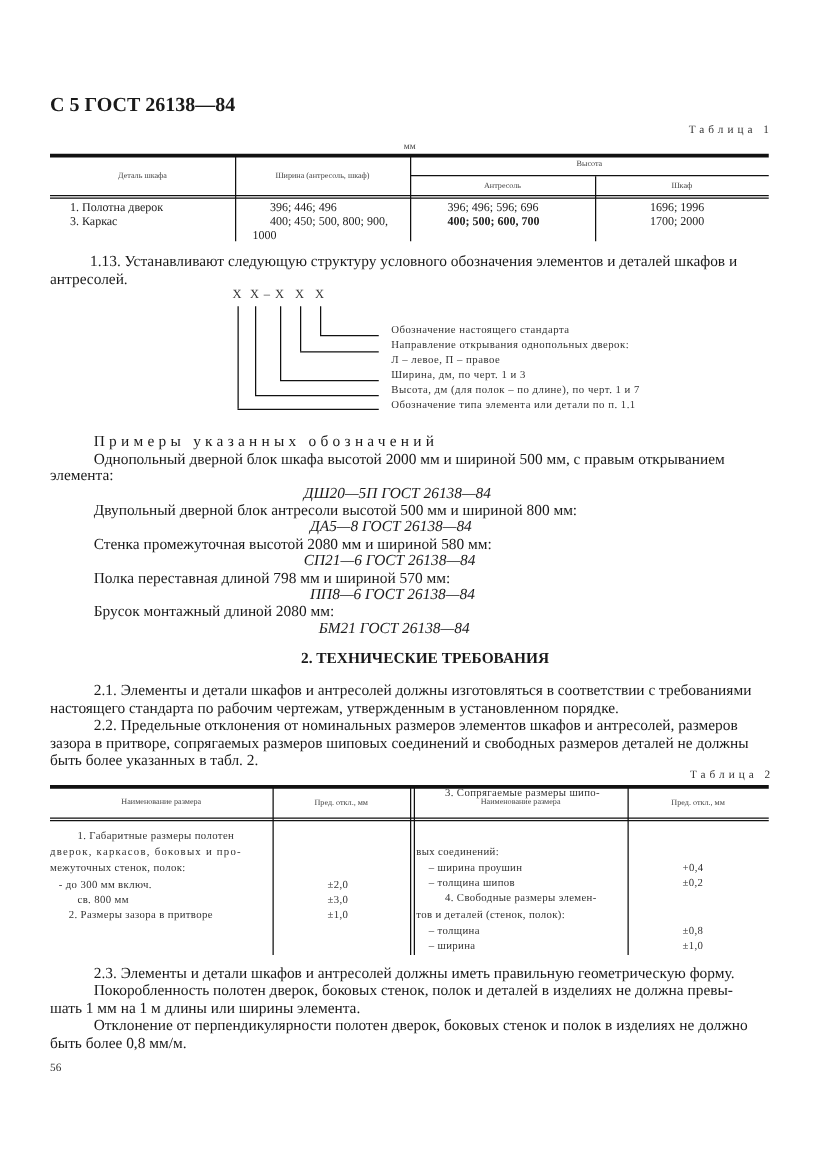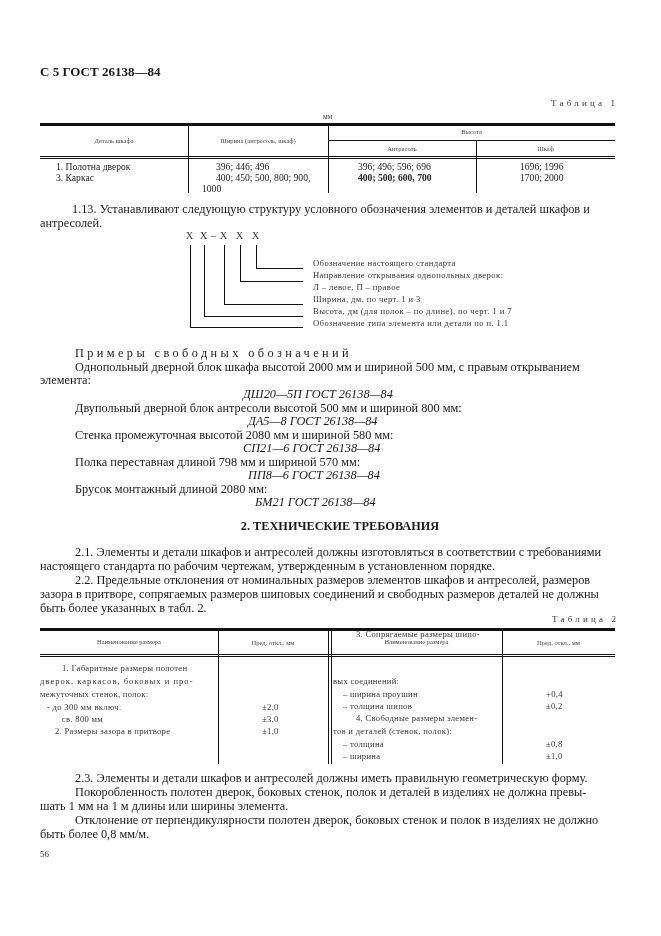--- a/index.html
+++ b/index.html
@@ -1,19 +1,19 @@
 <!DOCTYPE html>
 <html><head>
 <meta charset="utf-8">
 <style>
   html, body { margin: 0; padding: 0; background: #ffffff; }
   body { width: 661px; height: 936px; position: relative; overflow: hidden;
          font-family: "Liberation Serif", "DejaVu Serif", serif; color: #1a1a1a; }
   .abs { position: absolute; white-space: nowrap; }
-  .page-head { left: 40px; top: 64px; font-size: 13px; font-weight: bold; }
+  .page-head { left: 40px; top: 76px; font-size: 16px; font-weight: bold; }
   .tbl-caption { font-size: 9px; letter-spacing: 3.2px; color: #333; }
   .tiny { font-size: 6.5px; color: #444; }
   .cell { font-size: 9.6px; color: #222; }
   .hline { position: absolute; background: #111; height: 1px; }
   .thick { height: 3px; }
   .vline { position: absolute; background: #111; width: 1px; }
   .para { position: absolute; font-size: 12.3px; line-height: 14px; color: #1a1a1a; }
   .center { text-align: center; }
   .ital { font-style: italic; }
   .spaced { letter-spacing: 3.4px; }
@@ -84,21 +84,21 @@
   <div class="hline" style="left:190px; top:327px; width:113px;"></div>
 
   <div class="abs diag-text" style="left:313px; top:258px;">Обозначение настоящего стандарта</div>
   <div class="abs diag-text" style="left:313px; top:270px;">Направление открывания однопольных дверок:</div>
   <div class="abs diag-text" style="left:313px; top:282px;">Л – левое, П – правое</div>
   <div class="abs diag-text" style="left:313px; top:294px;">Ширина, дм, по черт. 1 и 3</div>
   <div class="abs diag-text" style="left:313px; top:306px;">Высота, дм (для полок –  по длине), по черт. 1 и 7</div>
   <div class="abs diag-text" style="left:313px; top:318px;">Обозначение типа элемента или детали по п. 1.1</div>
 </div>
 
-<div class="para spaced" style="left:75px; top:346px;">Примеры свободных обозначений</div>
+<div class="para spaced" style="left:75px; top:346px;">Примеры указанных обозначений</div>
 
 <div>
   <div class="para" style="left:75px; top:360px;">Однопольный дверной блок шкафа высотой 2000 мм и шириной 500 мм, с правым открыванием</div>
   <div class="para" style="left:40px; top:373px;">элемента:</div>
   <div class="para ital" style="left:243px; top:387px;font-style:italic;">ДШ20—5П ГОСТ 26138—84</div>
 </div>
 <div>
   <div class="para" style="left:75px; top:401px;">Двупольный дверной блок антресоли высотой 500 мм и шириной 800 мм:</div>
   <div class="para ital" style="left:248px; top:414px;">ДА5—8 ГОСТ 26138—84</div>
 </div>

